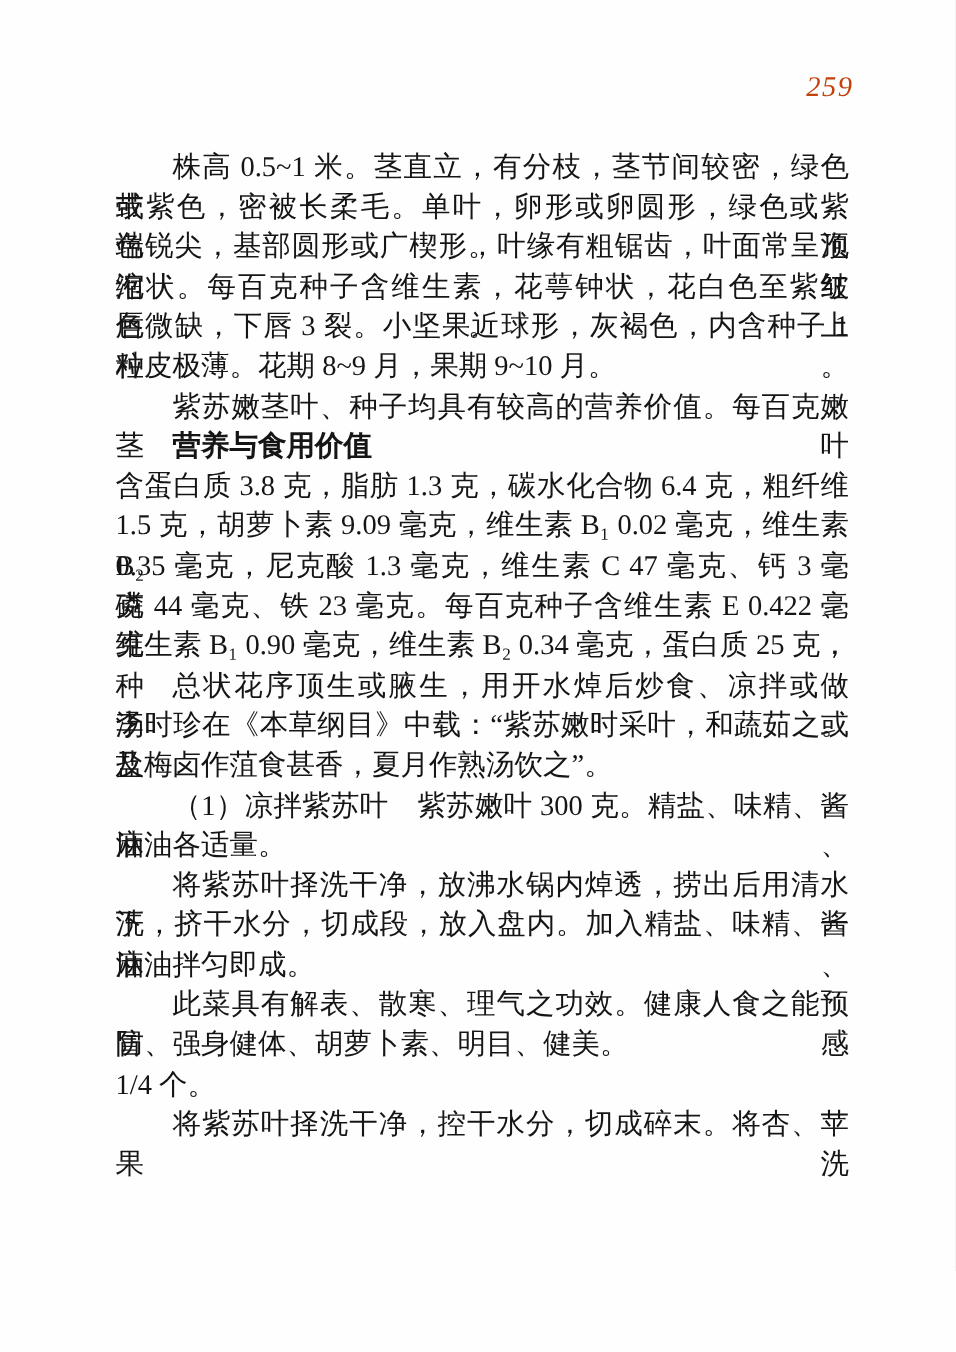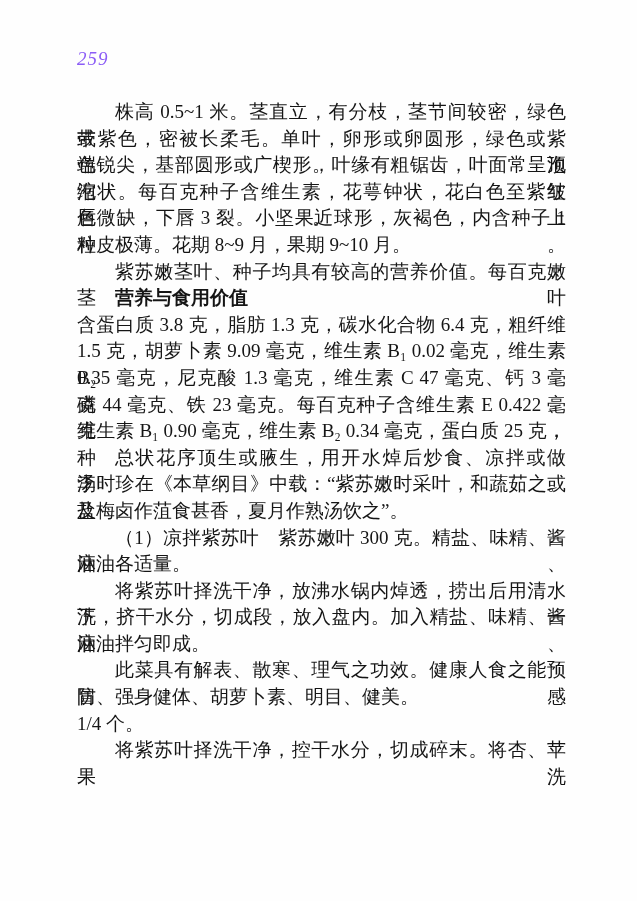--- a/index.html
+++ b/index.html
@@ -14,24 +14,25 @@
     background: #fefefe;
     overflow: hidden;
     font-family: "Liberation Serif", "DejaVu Serif", serif;
     color: #161616;
   }
   .page-number {
     position: absolute;
     top: 48px;
     left: 77px;
     width: 492px;
+    text-align: right;
     font-size: 19px;
     font-style: italic;
     letter-spacing: 1px;
-    color: #8b5cf6;
+    color: #c2410c;
   }
   .text-block {
     position: absolute;
     top: 99px;
     left: 77px;
     width: 489px;
   }
   .line {
     height: 26.6px;
     line-height: 26.6px;

